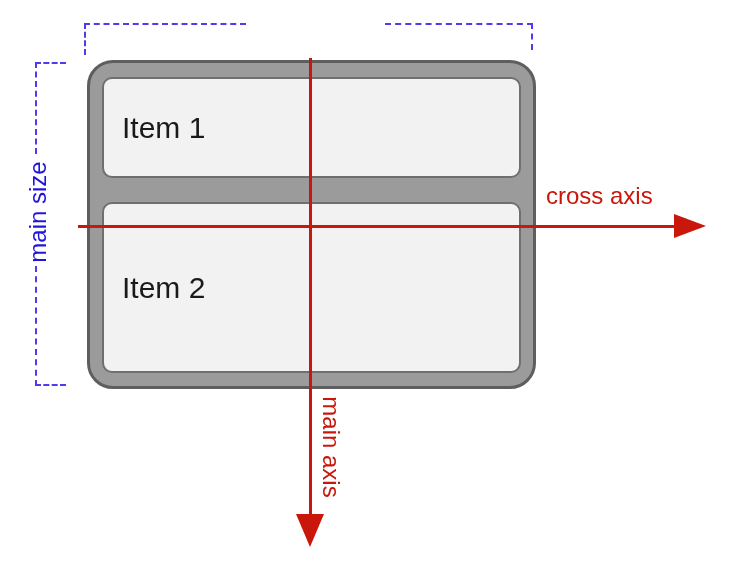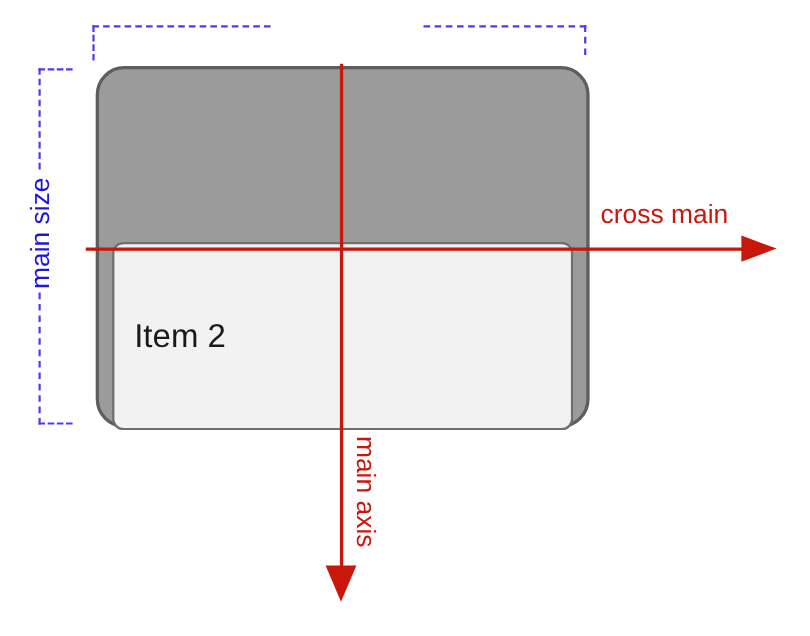--- a/index.html
+++ b/index.html
@@ -31,21 +31,21 @@
     border: 2px solid var(--item-border, #6f6f6f);
     border-radius: 10px;
     display: flex;
     align-items: center;
     padding-left: 18px;
     font-size: 30px;
     color: var(--item-text, #1a1a1a);
     z-index: 2;
   }
   .flex-item.item-1 { top: 77px;  height: 101px; }
-  .flex-item.item-2 { top: 220px; height: 171px; }
+  .flex-item.item-2 { top: 202px; height: 171px; }
 
   
   .dash-h { height: 0; border-top: 2.5px dashed var(--size-line, #4e3bf0); z-index: 3; }
   .dash-v { width: 0;  border-left: 2.5px dashed var(--size-line, #4e3bf0); z-index: 3; }
 
   .cs-seg-left  { left: 84px;  top: 23px; width: 162px; }
   .cs-seg-right { left: 385px; top: 23px; width: 148px; }
   .cs-tick-left  { left: 84px;  top: 23px; height: 32px; }
   .cs-tick-right { left: 531px; top: 23px; height: 27px; }
 
@@ -92,36 +92,39 @@
   }
   .cross-axis-label { left: 546px; top: 183px; }
   .main-axis-label  { left: 331px; top: 447px; transform: translate(-50%,-50%) rotate(90deg); }
 </style>
 </head>
 <body>
 
 <div class="stage">
 
   <div class="abs flex-container"></div>
+  <div class="abs flex-item item-1">
+    <span>Item 1</span>
+  </div>
   <div class="abs flex-item item-2">
     <span>Item 2</span>
   </div>
 
   <div class="abs dash-h cs-seg-left"></div>
   <div class="abs dash-h cs-seg-right"></div>
   <div class="abs dash-v cs-tick-left"></div>
   <div class="abs dash-v cs-tick-right"></div>
 
   <div class="abs dash-h ms-tick-top"></div>
   <div class="abs dash-v ms-seg-1"></div>
   <div class="abs dash-v ms-seg-2"></div>
   <div class="abs dash-h ms-tick-bottom"></div>
   <div class="abs size-label main-size-label">main size</div>
 
   <div class="abs axis-line cross-axis-line"></div>
   <div class="abs arrowhead cross-axis-arrowhead"></div>
-  <div class="abs axis-label cross-axis-label">cross main</div>
+  <div class="abs axis-label cross-axis-label">cross axis</div>
 
   <div class="abs axis-line main-axis-line"></div>
   <div class="abs arrowhead main-axis-arrowhead"></div>
   <div class="abs axis-label main-axis-label">main axis</div>
 
 </div>
 
 </body></html>

